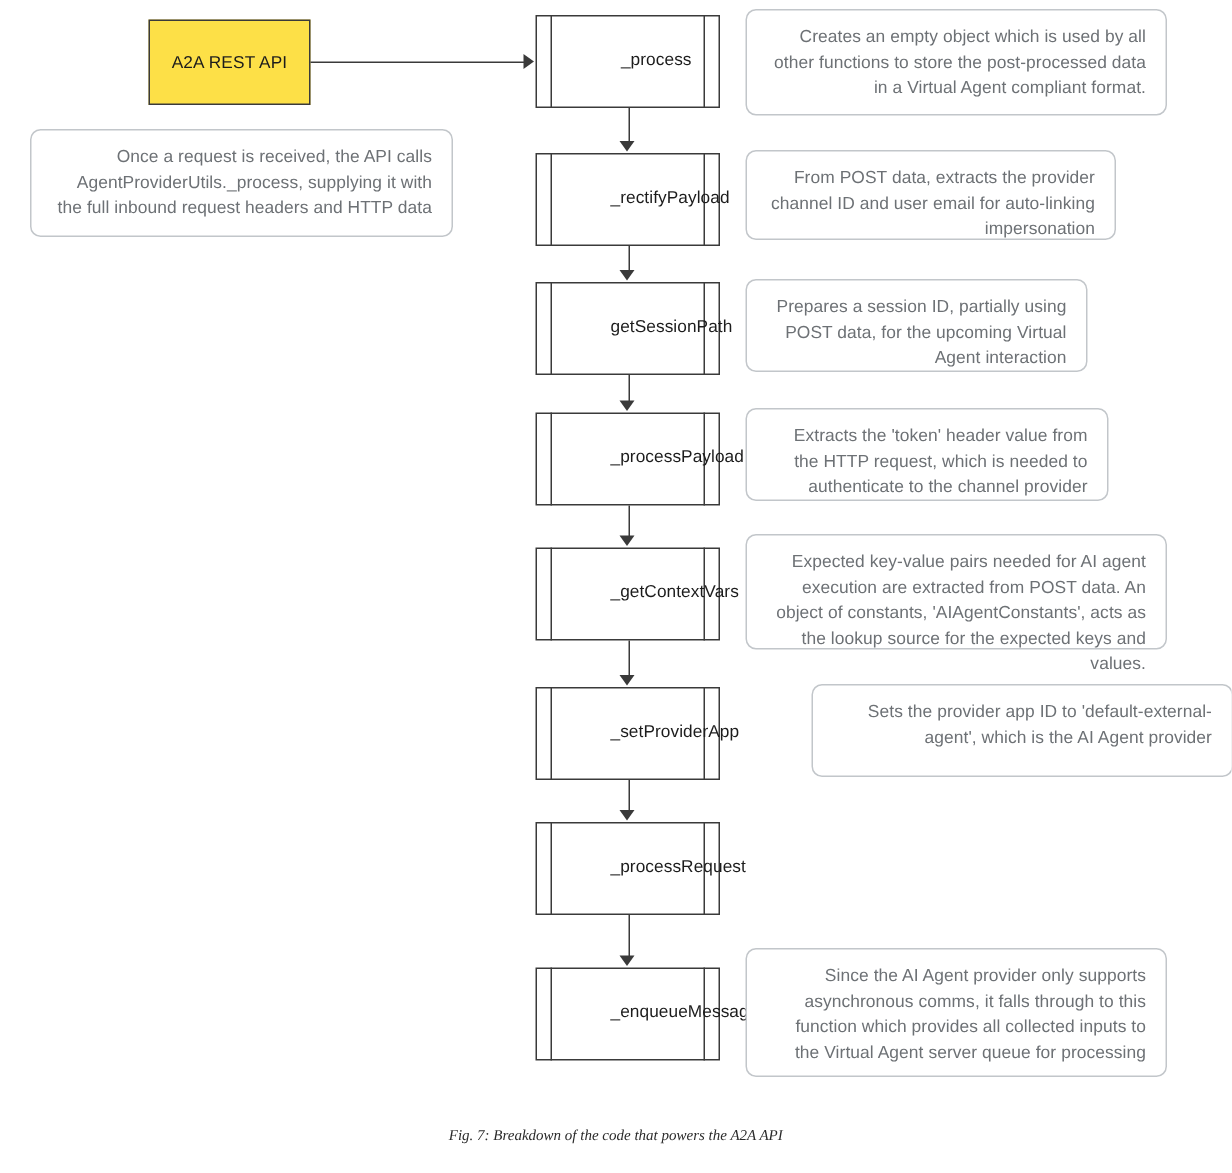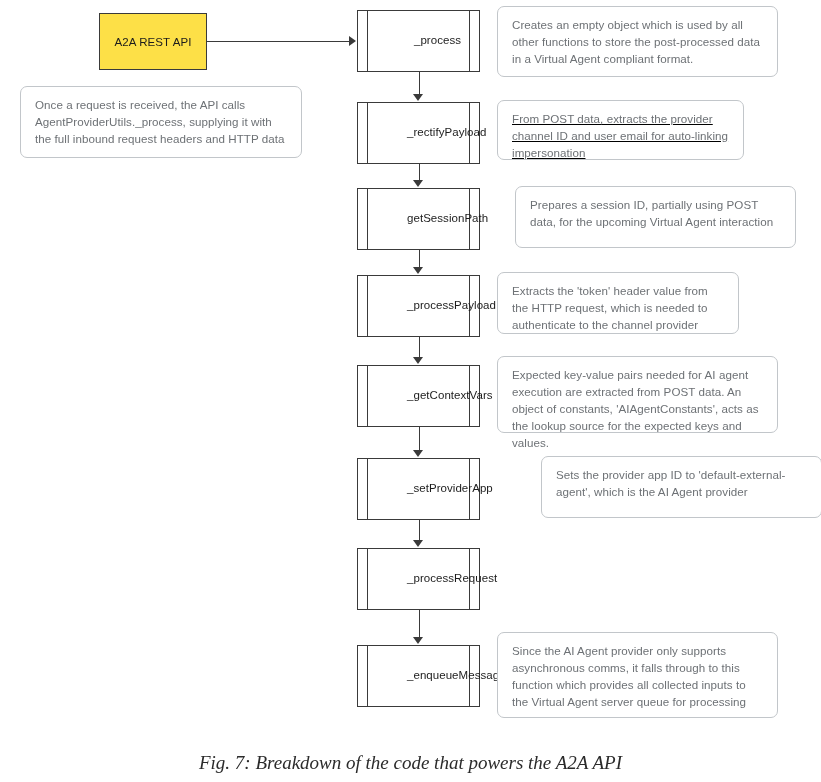--- a/index.html
+++ b/index.html
@@ -81,25 +81,26 @@
     border-radius: 7px;
     background: #ffffff;
     padding: 9px 13px 9px 14px;
   }
   .note .note-text {
     display: block;
     font-size: 11.6px;
     line-height: 1.47;
     color: #6d7175;
     letter-spacing: .05px;
+    text-align: right;
   }
   .note-left { left: 20px; top: 86px; width: 282px; height: 72px; }
   .note-r0 { left: 497px; top: 6px;   width: 281px; height: 71px; }
-  .note-r1 { left: 497px; top: 100px; width: 247px; height: 60px; text-decoration: underline; }
-  .note-r2 { left: 497px; top: 186px; width: 281px; height: 62px; margin-left: 18px; }
+  .note-r1 { left: 497px; top: 100px; width: 247px; height: 60px; }
+  .note-r2 { left: 497px; top: 186px; width: 228px; height: 62px; }
   .note-r3 { left: 497px; top: 272px; width: 242px; height: 62px; }
   .note-r4 { left: 497px; top: 356px; width: 281px; height: 77px; }
   .note-r5 { left: 497px; top: 456px; width: 281px; height: 62px; margin-left: 44px; }
   .note-r6 { left: 497px; top: 548px; width: 281px; height: 60px; }
   .note-r7 { left: 497px; top: 632px; width: 281px; height: 86px; }
   
   .conn {
     position: absolute;
     background: #3a3a3a;
   }
@@ -132,21 +133,21 @@
   }
   
   .caption {
     position: absolute;
     left: 0;
     right: 0;
     top: 752px;
     text-align: center;
     font-family: "Liberation Serif", serif;
     font-style: italic;
-    font-size: 19px;
+    font-size: 10px;
     color: #2b2b2b;
   }
 </style>
 </head>
 <body>
 
 <div id="canvas">
 
   <div class="entry-box">
     <span class="label">A2A REST API</span>

